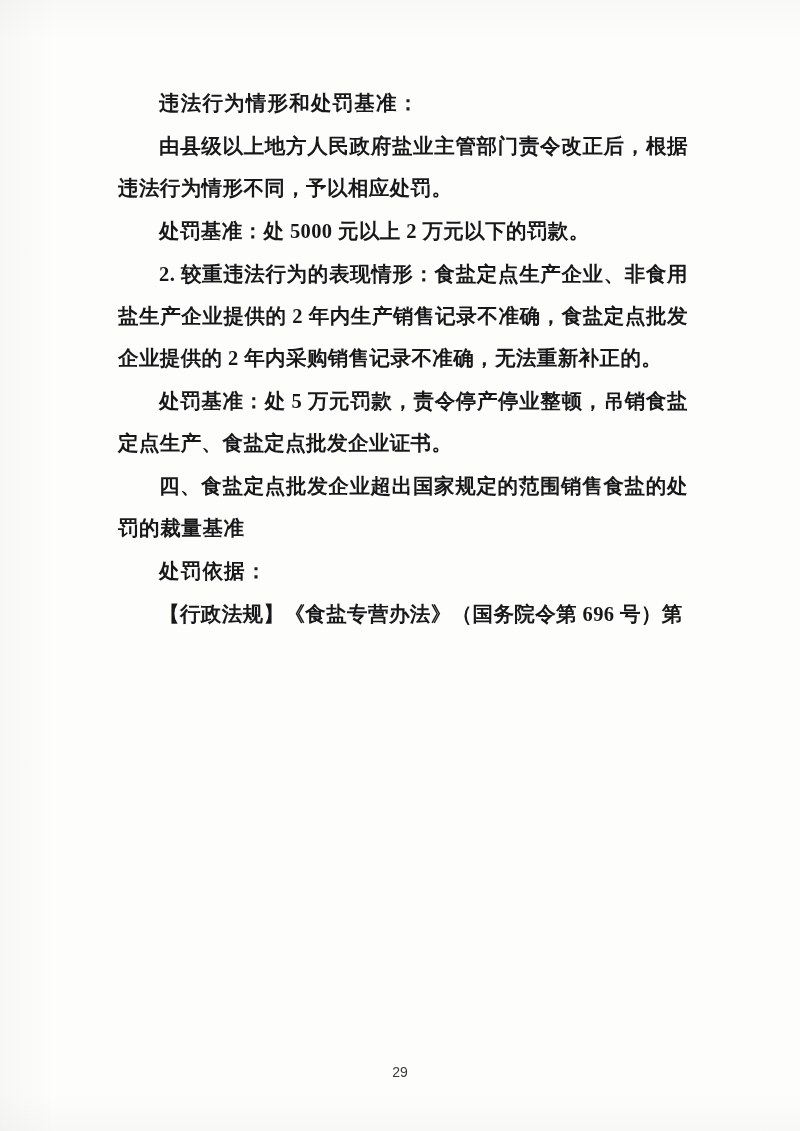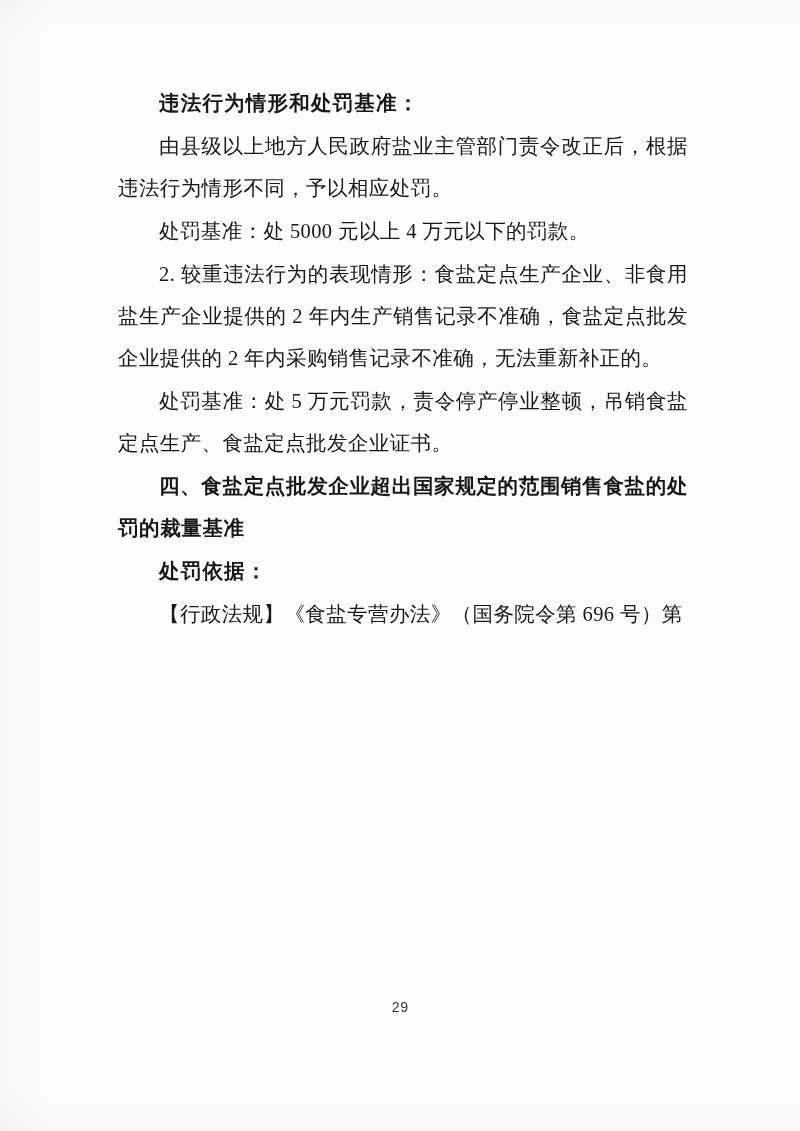--- a/index.html
+++ b/index.html
@@ -40,54 +40,55 @@
     width: 570px;
   }
   p {
     margin: 0 0 1px 0;
     font-size: 20.5px;
     line-height: 42px;
     letter-spacing: 0.4px;
     text-align: justify;
     text-justify: inter-ideograph;
     color: #18181a;
+    font-weight: bold;
   }
   p.indent {
     text-indent: 41px;
   }
   p.heading {
     font-weight: bold;
     text-indent: 41px;
     letter-spacing: 1.2px;
   }
   p.section-title {
     font-weight: bold;
     text-indent: 41px;
     letter-spacing: 0.6px;
   }
   .pagenum {
     position: absolute;
-    top: 1000px;
+    top: 1064px;
     left: 0;
     width: 800px;
     text-align: center;
     font-size: 14px;
     color: #3a3a3a;
-    font-family: Liberation Mono, monospace;
+    font-family: Liberation Sans, sans-serif;
   }
 </style>
 </head>
 <body>
 
 <div class="page">
   <div class="content">
 
     <p class="heading">违法行为情形和处罚基准：</p>
     <p class="indent">由县级以上地方人民政府盐业主管部门责令改正后，根据违法行为情形不同，予以相应处罚。</p>
-    <p class="indent">处罚基准：处 5000 元以上 4 万元以下的罚款。</p>
+    <p class="indent">处罚基准：处 5000 元以上 2 万元以下的罚款。</p>
     <p class="indent">2. 较重违法行为的表现情形：食盐定点生产企业、非食用盐生产企业提供的 2 年内生产销售记录不准确，食盐定点批发企业提供的 2 年内采购销售记录不准确，无法重新补正的。</p>
     <p class="indent">处罚基准：处 5 万元罚款，责令停产停业整顿，吊销食盐定点生产、食盐定点批发企业证书。</p>
     <p class="section-title">四、食盐定点批发企业超出国家规定的范围销售食盐的处罚的裁量基准</p>
     <p class="heading">处罚依据：</p>
     <p class="indent">【行政法规】《食盐专营办法》（国务院令第 696 号）第</p>
 
   </div>
 
   <div class="pagenum">29</div>
 </div>

